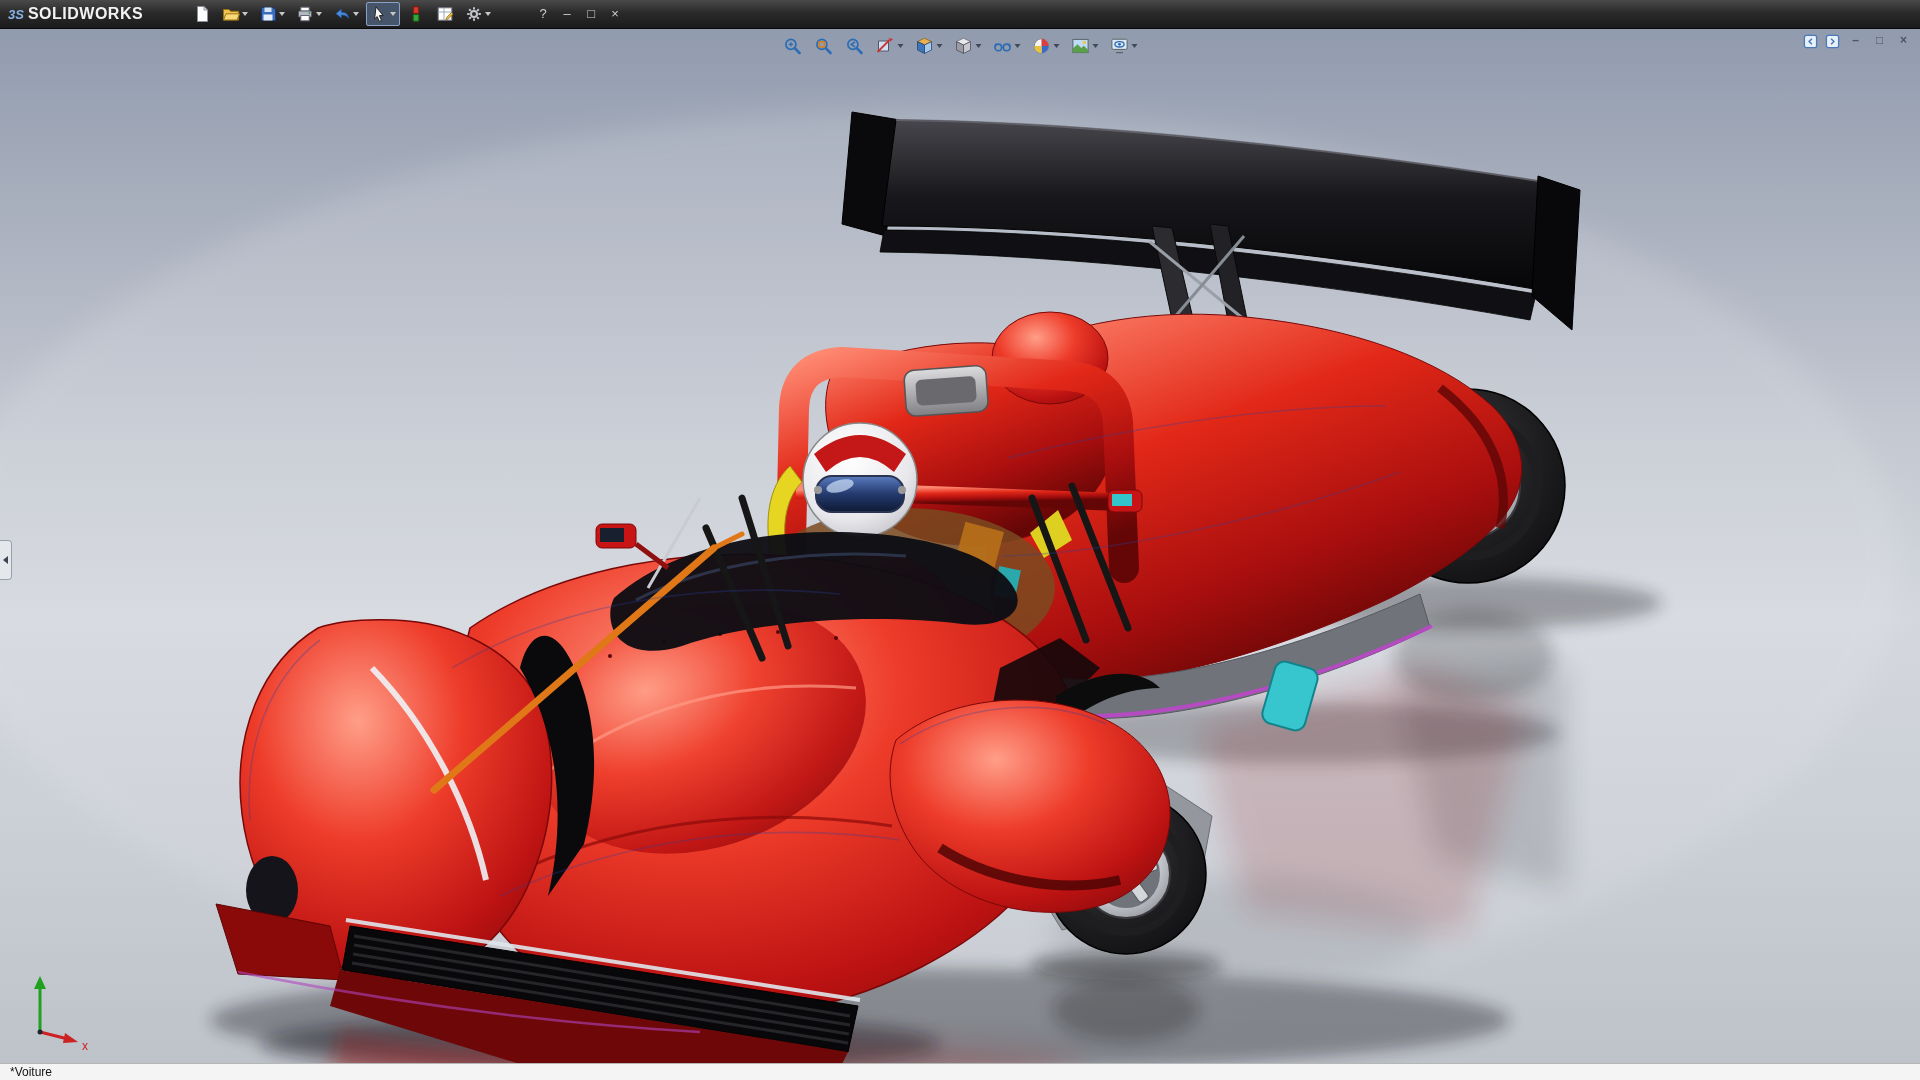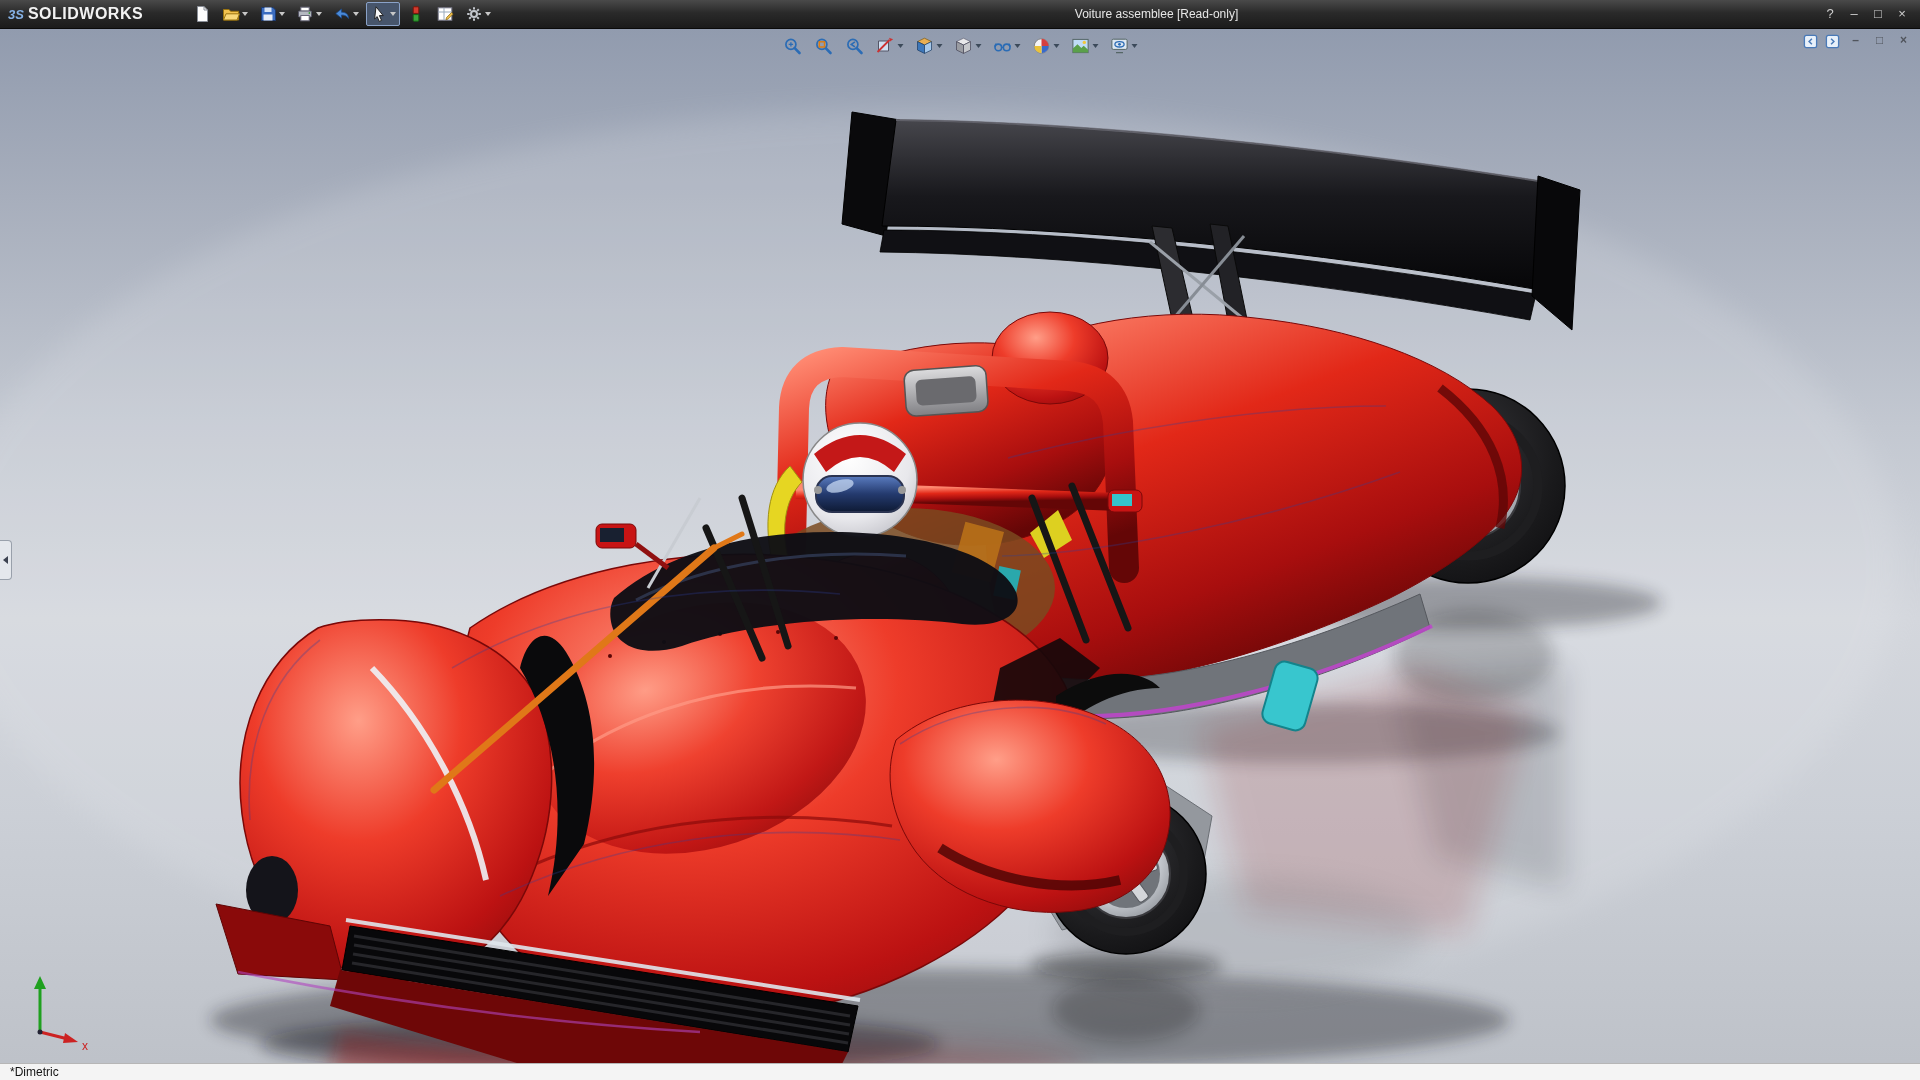--- a/index.html
+++ b/index.html
@@ -110,21 +110,20 @@
     </span>
     <span class="tbtn">
       <svg viewBox="0 0 18 18">
           <circle cx="9" cy="9" r="3" fill="none" stroke="#c2c6cc" stroke-width="2"></circle>
           <path d="M9 2.2v2.4M9 13.4v2.4M2.2 9h2.4M13.4 9h2.4M4.2 4.2l1.7 1.7M12.1 12.1l1.7 1.7M13.8 4.2l-1.7 1.7M5.9 12.1l-1.7 1.7" stroke="#c2c6cc" stroke-width="2"></path>
         </svg>
       <i class="dd"></i>
     </span>
   </div>
 
-  <div class="title">Voiture assemblee [Read-only]</div>
 
   <div class="wincontrols">
     <span class="wc">?</span>
     <span class="wc">–</span>
     <span class="wc">□</span>
     <span class="wc">×</span>
   </div>
 </div>
 
 <div class="viewport">
@@ -477,15 +476,15 @@
   <svg class="triad" viewBox="0 0 84 84">
     <line x1="24" y1="62" x2="24" y2="16" stroke="#1fa01f" stroke-width="3"></line>
     <path d="M24 6 18 19h12Z" fill="#1fa01f"></path>
     <line x1="24" y1="62" x2="52" y2="69" stroke="#cc2222" stroke-width="3"></line>
     <path d="M62 72 49 63l-2 10Z" fill="#cc2222"></path>
     <circle cx="24" cy="62" r="2.5" fill="#223"></circle>
     <text x="66" y="80" font-size="12" fill="#cc2222">x</text>
   </svg>
 
   <div class="status">
-    <span>*Dimetric</span>
+    <span>*Voiture</span>
   </div>
 </div>
 
 </body></html>

